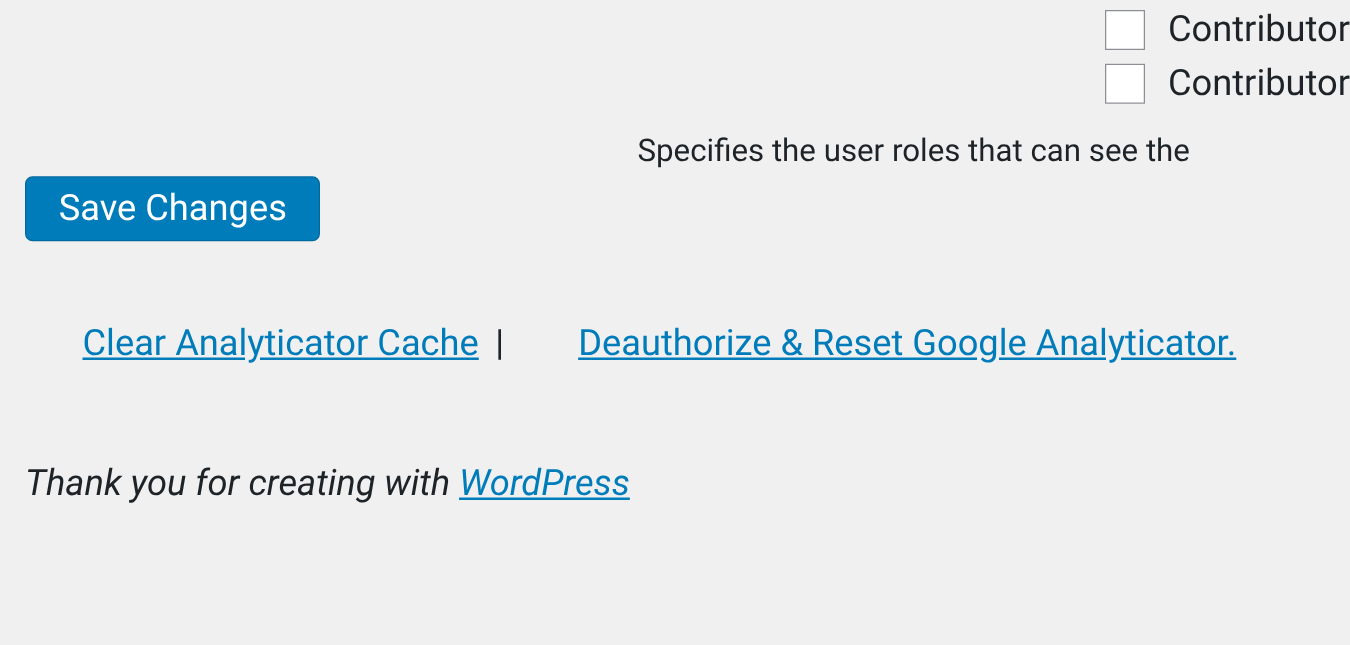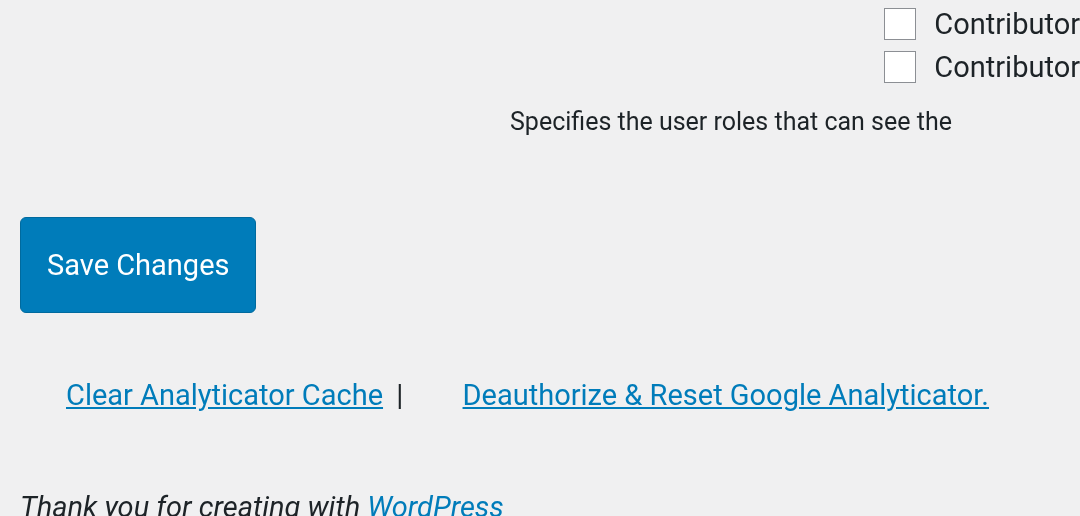--- a/index.html
+++ b/index.html
@@ -50,26 +50,25 @@
       margin-left: 490px;
       margin-top: 16px;
       font-size: 25px;
       color: #1d2327;
       line-height: 1.5;
       white-space: nowrap;
     }
     .save-button {
       display: inline-block;
       margin-left: 0px;
-      margin-top: 76px;
       background: #007cba;
       color: #fff;
       border: 1px solid #006a9e;
       border-radius: 6px;
-      padding: 30px 26px;
+      padding: 8px 26px;
       font-size: 29px;
       cursor: pointer;
       font-family: inherit;
     }
     .links-row {
       margin-top: 62px;
       font-size: 29px;
     }
     .links-row a {
       color: #007cba;

